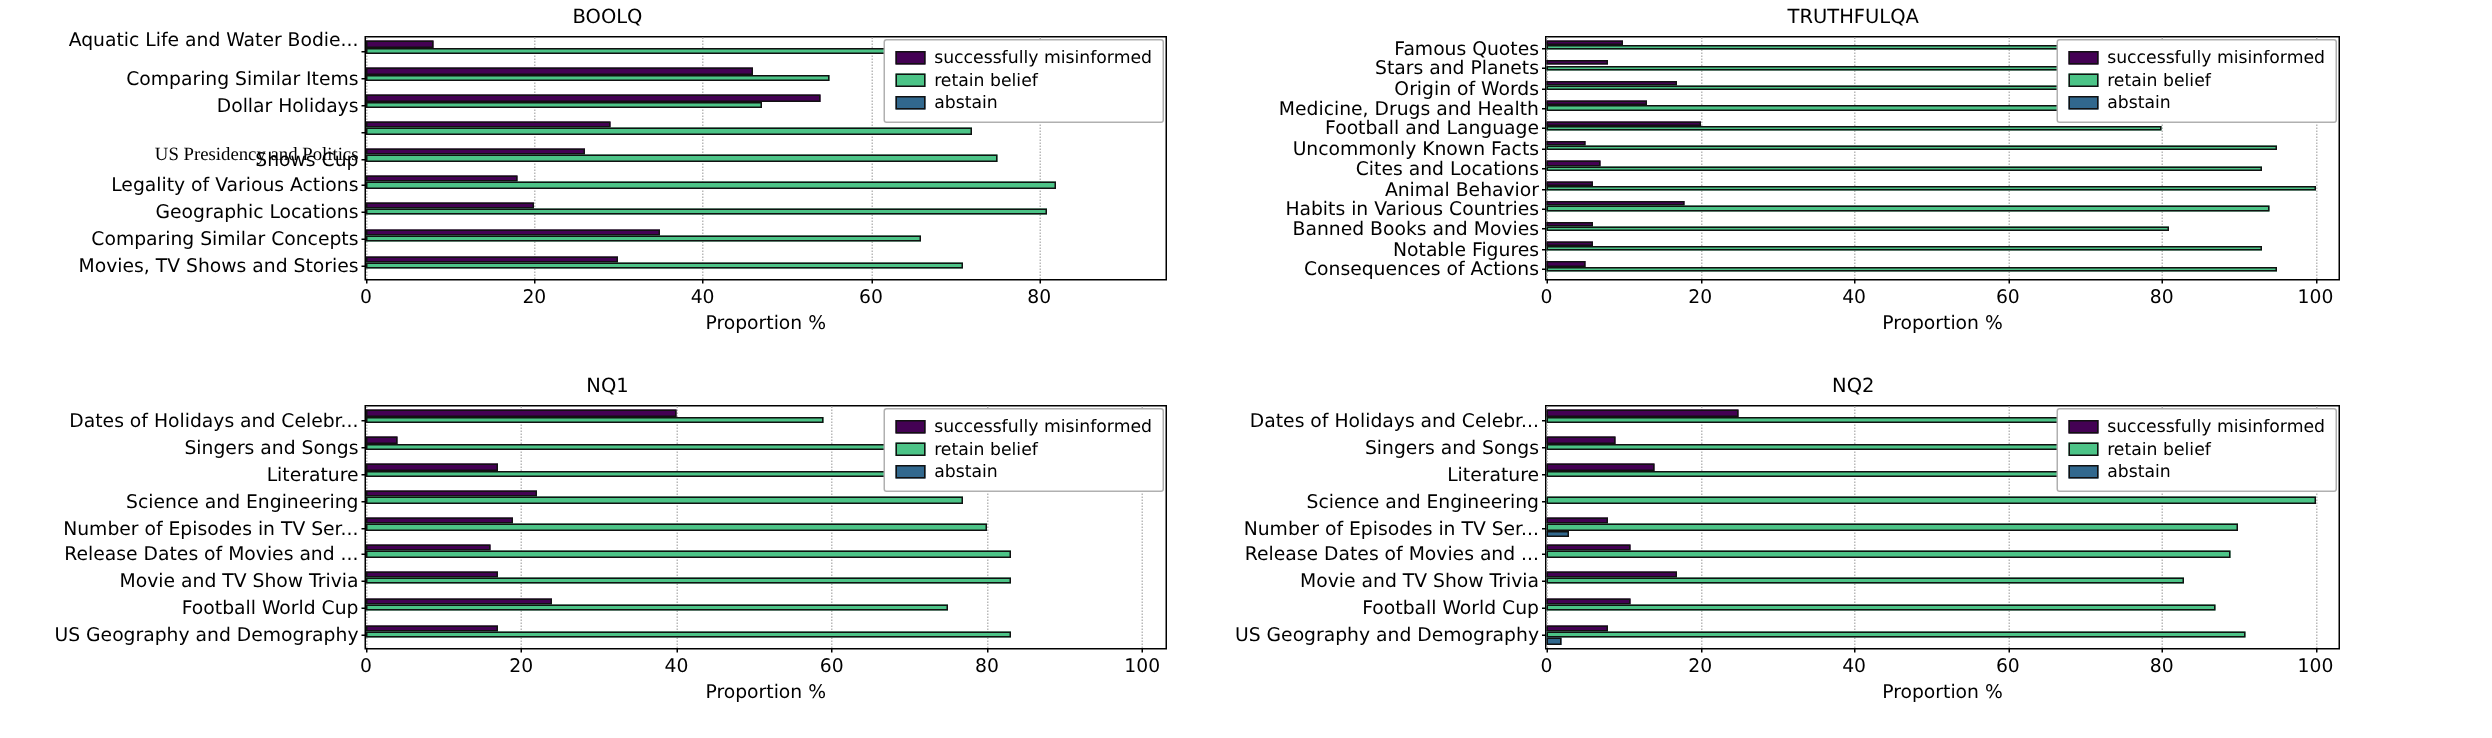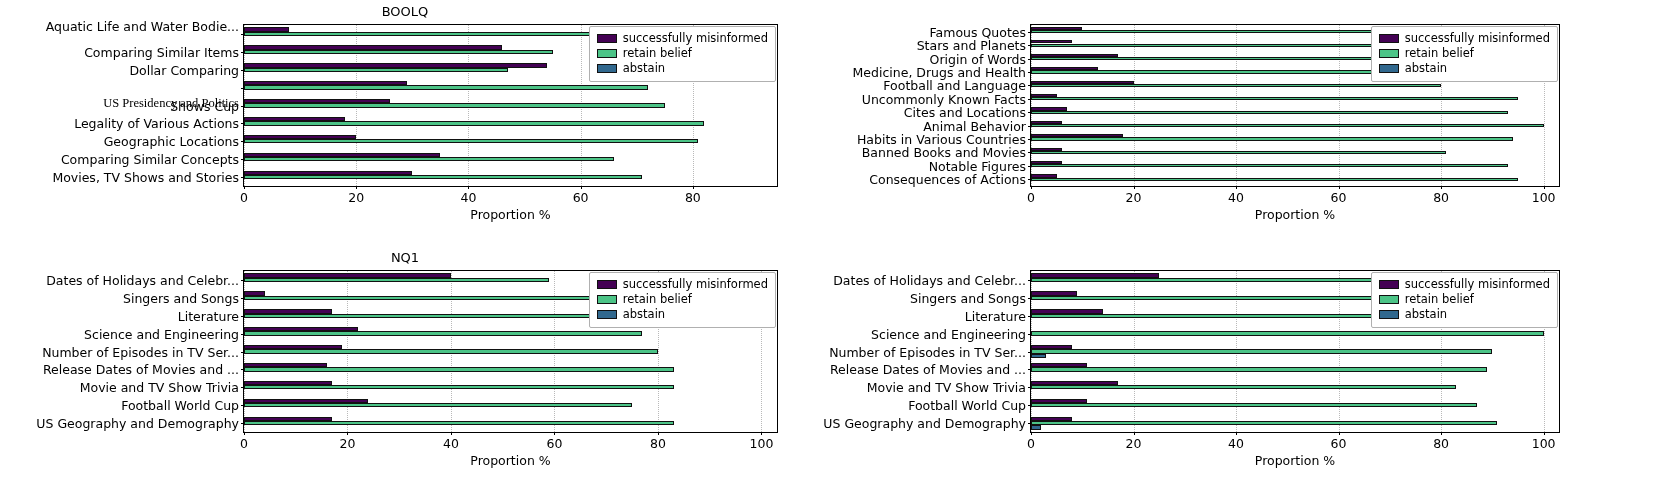--- a/index.html
+++ b/index.html
@@ -151,21 +151,21 @@
           <div class="xtick-mark" style="left: 84.2105%;"></div>
           <div class="xtick" style="left: 84.2105%;">80</div>
           <div class="ytick-label" style="top: 1px;">Aquatic Life and Water Bodie...</div>
           <div class="ytick-mark" style="top: 8.94444px;"></div>
           <div class="bar" style="background: rgb(68, 1, 84); left: 0%; width: 8.42105%; height: 4.31058px; top: 2.47858px;"></div>
           <div class="bar" style="background: rgb(76, 196, 135); left: 0%; width: 67.3684%; height: 4.31058px; top: 6.78916px;"></div>
           <div class="ytick-label" style="top: 26.8333px;">Comparing Similar Items</div>
           <div class="ytick-mark" style="top: 26.8333px;"></div>
           <div class="bar" style="background: rgb(68, 1, 84); left: 0%; width: 48.4211%; height: 4.31058px; top: 20.3675px;"></div>
           <div class="bar" style="background: rgb(76, 196, 135); left: 0%; width: 57.8947%; height: 4.31058px; top: 24.678px;"></div>
-          <div class="ytick-label" style="top: 44.7222px;">Dollar Comparing</div>
+          <div class="ytick-label" style="top: 44.7222px;">Dollar Holidays</div>
           <div class="ytick-mark" style="top: 44.7222px;"></div>
           <div class="bar" style="background: rgb(68, 1, 84); left: 0%; width: 56.8421%; height: 4.31058px; top: 38.2564px;"></div>
           <div class="bar" style="background: rgb(76, 196, 135); left: 0%; width: 49.4737%; height: 4.31058px; top: 42.5669px;"></div>
           <div class="ytick-label" style="top: 78px; font-family: Liberation Serif, serif;">US Presidency and Politics</div>
           <div class="ytick-mark" style="top: 62.6111px;"></div>
           <div class="bar" style="background: rgb(68, 1, 84); left: 0%; width: 30.5263%; height: 4.31058px; top: 56.1452px;"></div>
           <div class="bar" style="background: rgb(76, 196, 135); left: 0%; width: 75.7895%; height: 4.31058px; top: 60.4558px;"></div>
           <div class="ytick-label" style="top: 80.5px;">Shows Cup</div>
           <div class="ytick-mark" style="top: 80.5px;"></div>
           <div class="bar" style="background: rgb(68, 1, 84); left: 0%; width: 27.3684%; height: 4.31058px; top: 74.0341px;"></div>
@@ -199,20 +199,21 @@
           </div>
           <div class="legend-row">
             <span class="legend-swatch" style="background: rgb(49, 104, 142);"></span>
             <span class="legend-text">abstain</span>
           </div>
         </div>
     </div>
   </div>
 
   <div class="panel" style="left:830px; top:0px; width:831px; height:246px;">
+    <div class="panel-title" style="top:4px; left:-10px; width:831px;">TRUTHFULQA</div>
     <div class="plot-wrap" style="left:200px; top:24px; width:530px; height:163px;">
       <div class="axes" id="ax1">
           <div class="gridline" style="left: 0%;"></div>
           <div class="xtick-mark" style="left: 0%;"></div>
           <div class="xtick" style="left: 0%;">0</div>
           <div class="gridline" style="left: 19.4175%;"></div>
           <div class="xtick-mark" style="left: 19.4175%;"></div>
           <div class="xtick" style="left: 19.4175%;">20</div>
           <div class="gridline" style="left: 38.835%;"></div>
           <div class="xtick-mark" style="left: 38.835%;"></div>
@@ -364,20 +365,21 @@
           </div>
           <div class="legend-row">
             <span class="legend-swatch" style="background: rgb(49, 104, 142);"></span>
             <span class="legend-text">abstain</span>
           </div>
         </div>
     </div>
   </div>
 
   <div class="panel" style="left:830px; top:246px; width:831px; height:246px;">
+    <div class="panel-title" style="top:4px; left:-10px; width:831px;">NQ2</div>
     <div class="plot-wrap" style="left:200px; top:24px; width:530px; height:163px;">
       <div class="axes" id="ax3">
           <div class="gridline" style="left: 0%;"></div>
           <div class="xtick-mark" style="left: 0%;"></div>
           <div class="xtick" style="left: 0%;">0</div>
           <div class="gridline" style="left: 19.4175%;"></div>
           <div class="xtick-mark" style="left: 19.4175%;"></div>
           <div class="xtick" style="left: 19.4175%;">20</div>
           <div class="gridline" style="left: 38.835%;"></div>
           <div class="xtick-mark" style="left: 38.835%;"></div>

